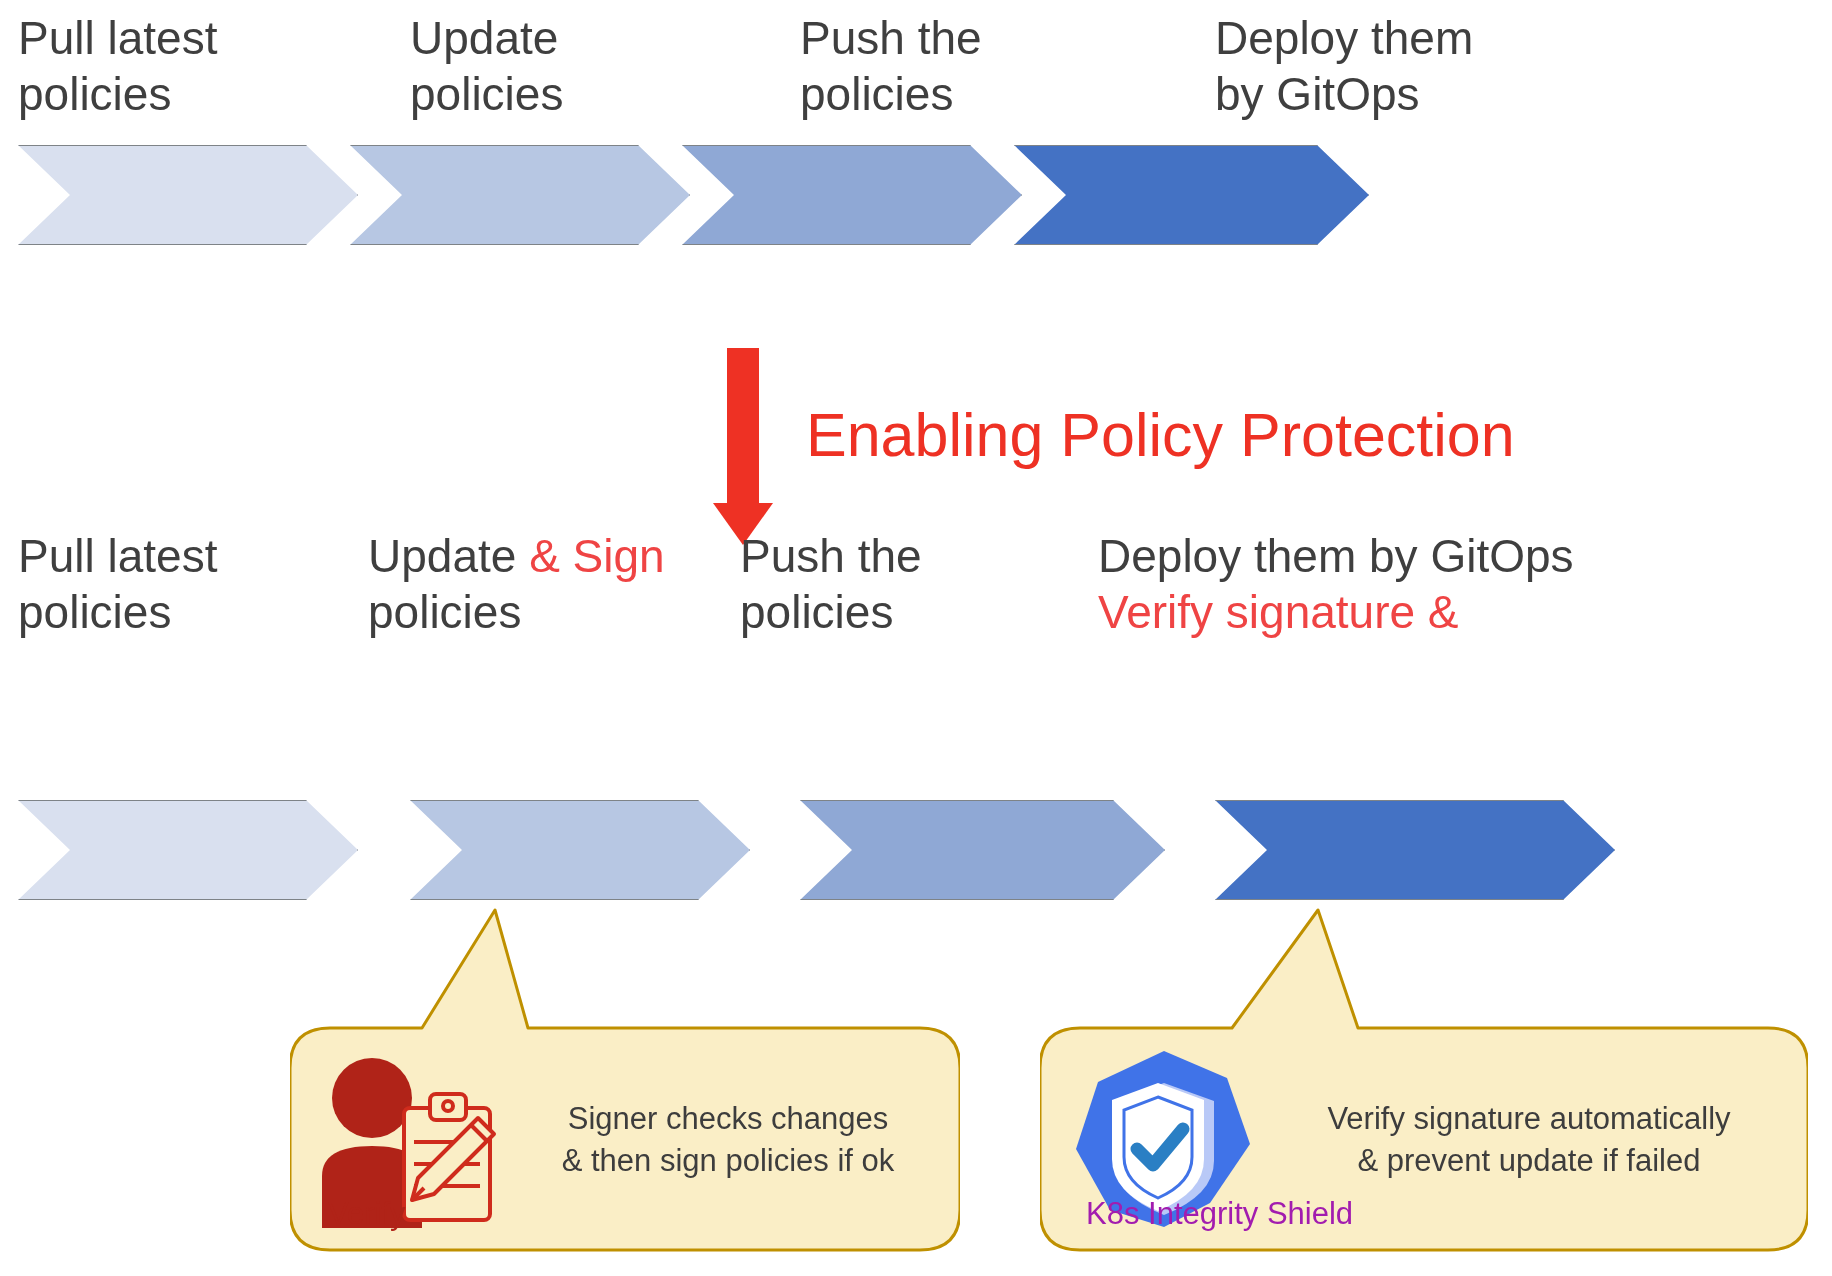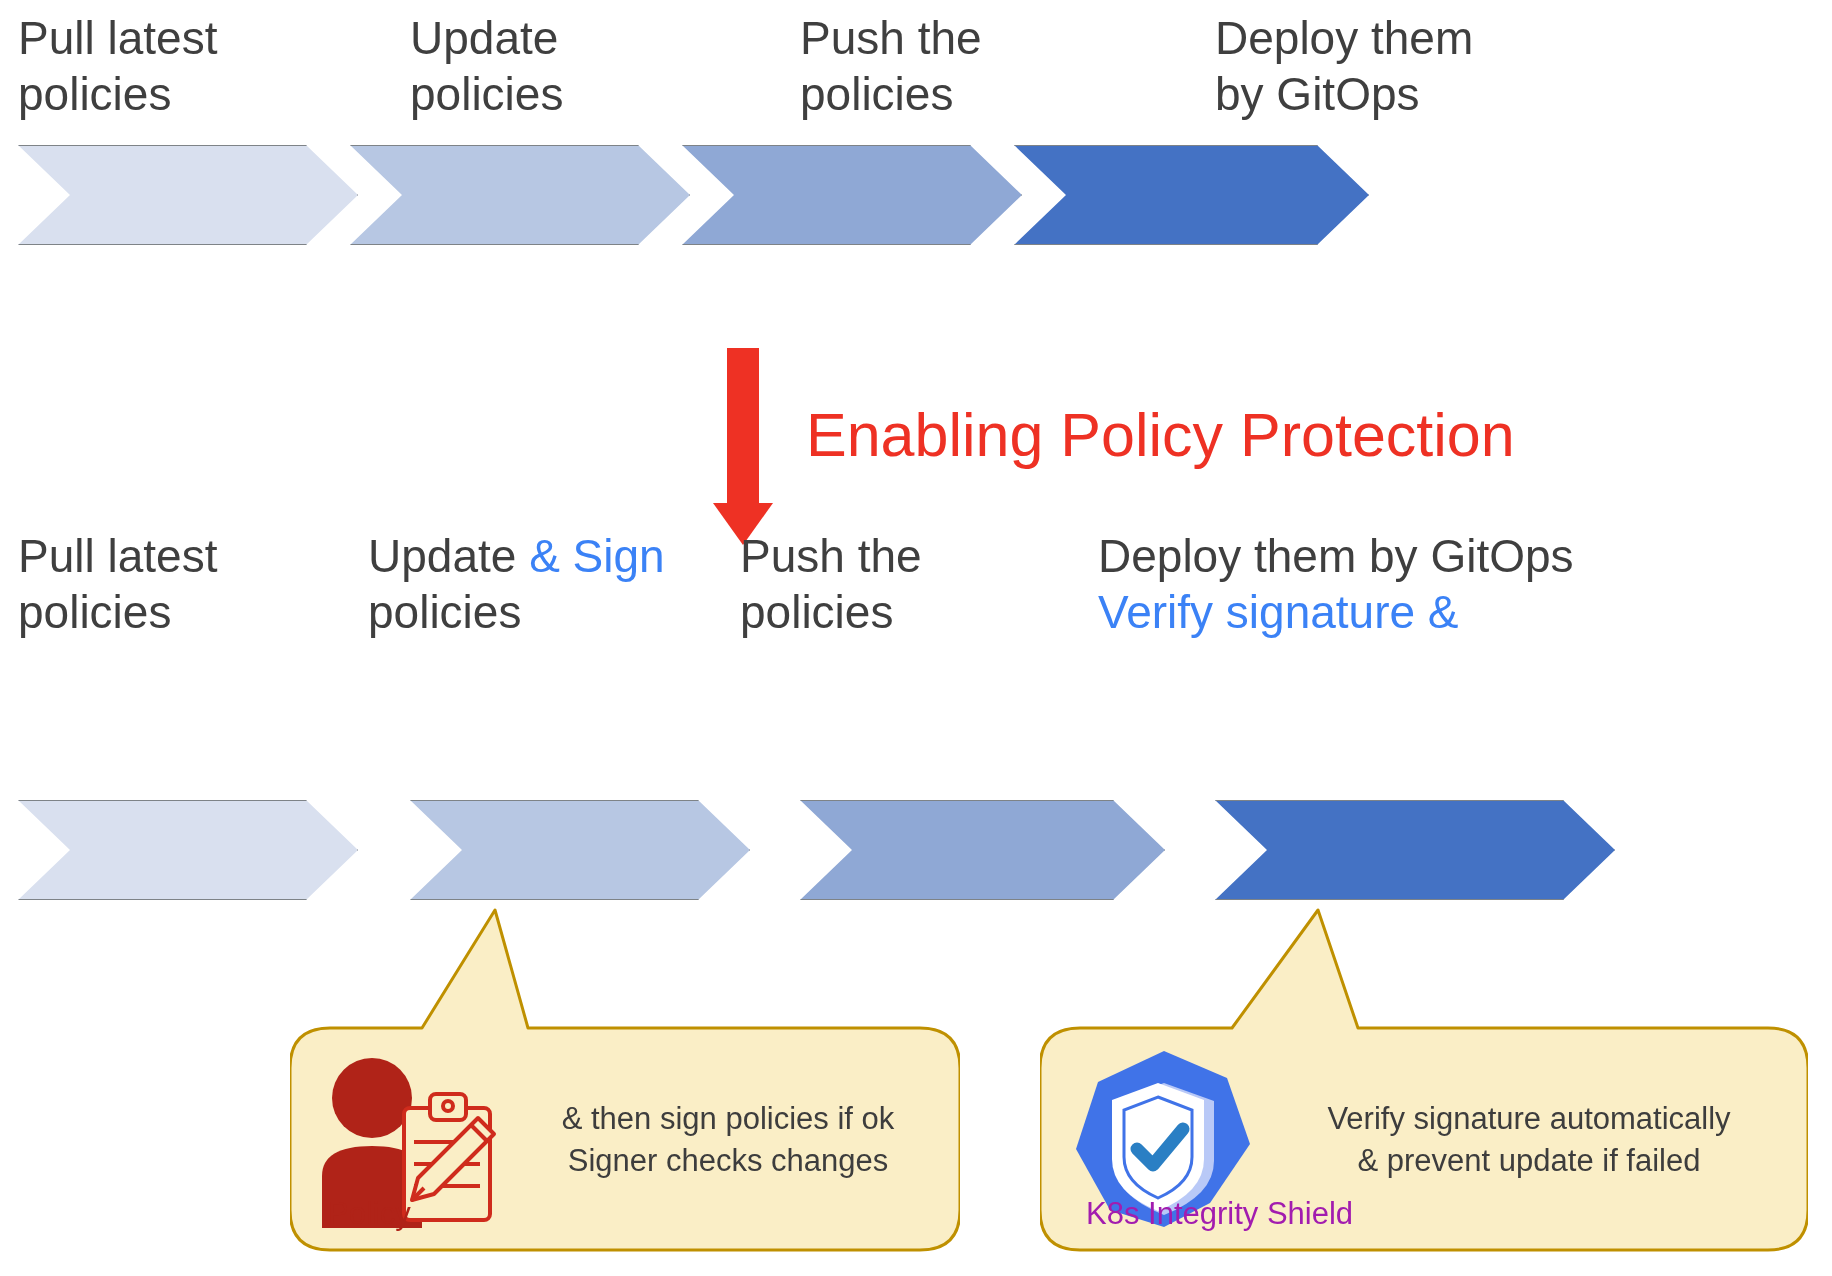--- a/index.html
+++ b/index.html
@@ -12,21 +12,21 @@
 
   
   .steplabel{
     position:absolute;
     text-align:left;
     font-size:46px;
     line-height:1.22;
     color:#3f3f3f;
     white-space:nowrap;
   }
-  .steplabel .hl{color:#3b82f6;}
+  .steplabel .hl{color:#ef4444;}
   .steplabel .ln{display:block;}
 
   
   .chev{
     position:absolute;
     height:100px;
     box-sizing:border-box;
     background:#d6dfef;
     border:1px solid #7e8387;
     -webkit-clip-path:polygon(0 0, calc(100% - 52px) 0, 100% 50%, calc(100% - 52px) 100%, 0 100%, 52px 50%);
@@ -178,26 +178,26 @@
 
           <g stroke="#cf2b1c" stroke-width="4" fill="#faeec6" stroke-linejoin="round">
             <path d="M 170 68 L 186 84 L 126 144 L 104 150 L 110 128 Z"></path>
             <line x1="163" y1="75" x2="179" y2="91"></line>
             <path d="M 104 150 L 116 138"></path>
           </g>
         </svg>
       </div>
 
       <div class="callout-text" style="flex:1 1 auto;">
+        <span class="ln">Signer checks changes</span>
         <span class="ln">&amp; then sign policies if ok</span>
-        <span class="ln">Signer checks changes</span>
       </div>
     </div>
 
-    <div class="callout-caption cap-signer" style="left:38px;top:296px;">Policy</div>
+    <div class="callout-caption cap-signer" style="left:38px;top:296px;">Verify</div>
   </div>
 
   <div class="callout" style="left:1040px;top:900px;width:768px;height:360px;">
     <svg class="bubble" width="768" height="360" viewBox="0 0 768 360">
       <path d="M 278 10 L 318 128 L 728 128 Q 768 128 768 168 L 768 310 Q 768 350 728 350 L 40 350 Q 0 350 0 310 L 0 168 Q 0 128 40 128 L 192 128 Z" fill="#faeec6" stroke="#bf9000" stroke-width="3" stroke-linejoin="round"></path>
     </svg>
 
     <div class="callout-inner" style="left:24px;top:140px;width:730px;height:200px;">
 
       <div class="callout-icon" style="width:200px;height:190px;">

